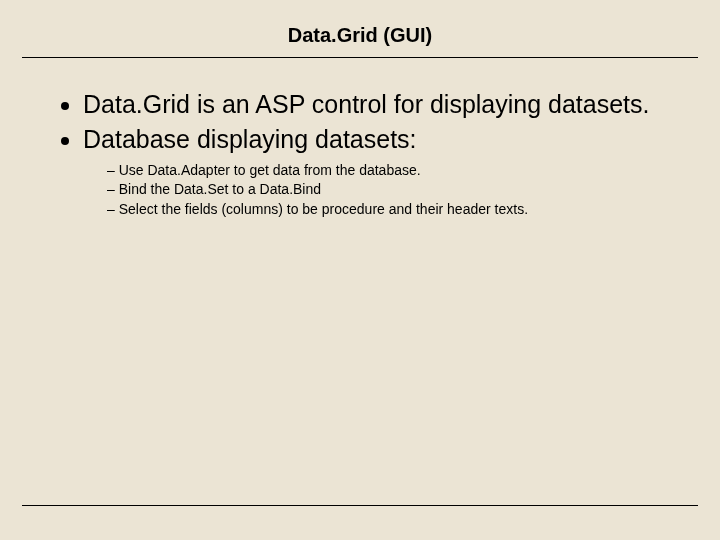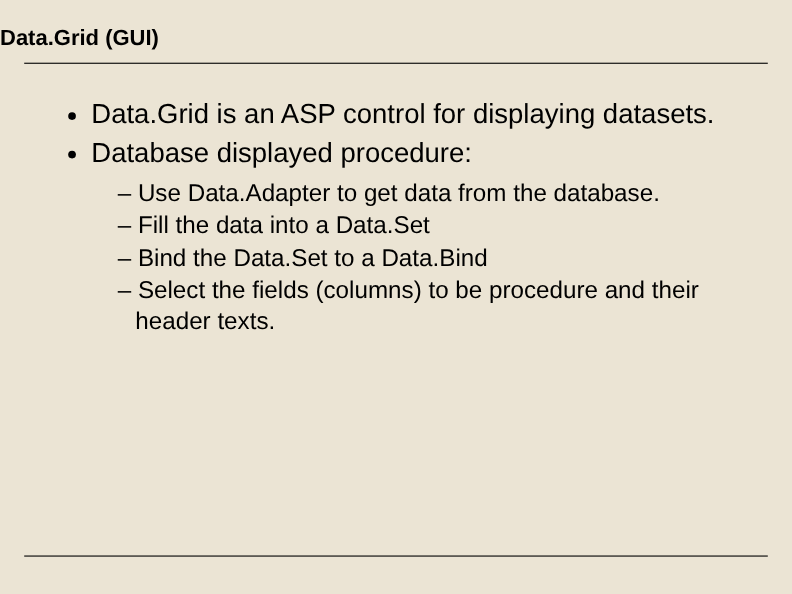--- a/index.html
+++ b/index.html
@@ -12,21 +12,21 @@
     color: #000;
     overflow: hidden;
   }
   .slide {
     box-sizing: border-box;
     width: 720px;
     height: 540px;
     position: relative;
   }
   .title {
-    text-align: left;
+    text-align: center;
     font-weight: bold;
     font-size: 20px;
     padding-top: 24px;
     padding-bottom: 10px;
   }
   hr.rule {
     border: none;
     border-top: 1.5px solid #000;
     margin: 0 22px;
   }
@@ -49,21 +49,21 @@
     margin: 17px;
     padding-left: 28px;
   }
   ul.top > li {
     margin-bottom: 4px;
   }
   ul.sub {
     list-style: none;
     margin: 6px 0 0 0;
     padding-left: 24px;
-    font-size: 22px;
+    font-size: 14px;
   }
   ul.sub > li {
     text-indent: -16px;
     padding-left: 16px;
     margin-bottom: 2px;
   }
   ul.sub > li::before {
     content: "– ";
   }
 </style>
@@ -73,24 +73,23 @@
 <div class="slide">
 
   <div class="title">Data.Grid (GUI)</div>
 
   <hr class="rule">
 
   <div class="content">
     <ul class="top">
       <li>Data.Grid is an ASP control for displaying datasets.</li>
       <li>
-        <span>Database displayed procedure:</span>
+        <span>Database displaying datasets:</span>
         <ul class="sub">
           <li>Use Data.Adapter to get data from the database.</li>
-          <li>Fill the data into a Data.Set</li>
           <li>Bind the Data.Set to a Data.Bind</li>
           <li>Select the fields (columns) to be procedure and their header texts.</li>
         </ul>
       </li>
     </ul>
   </div>
 
   <hr class="bottom-rule">
 
 </div>

